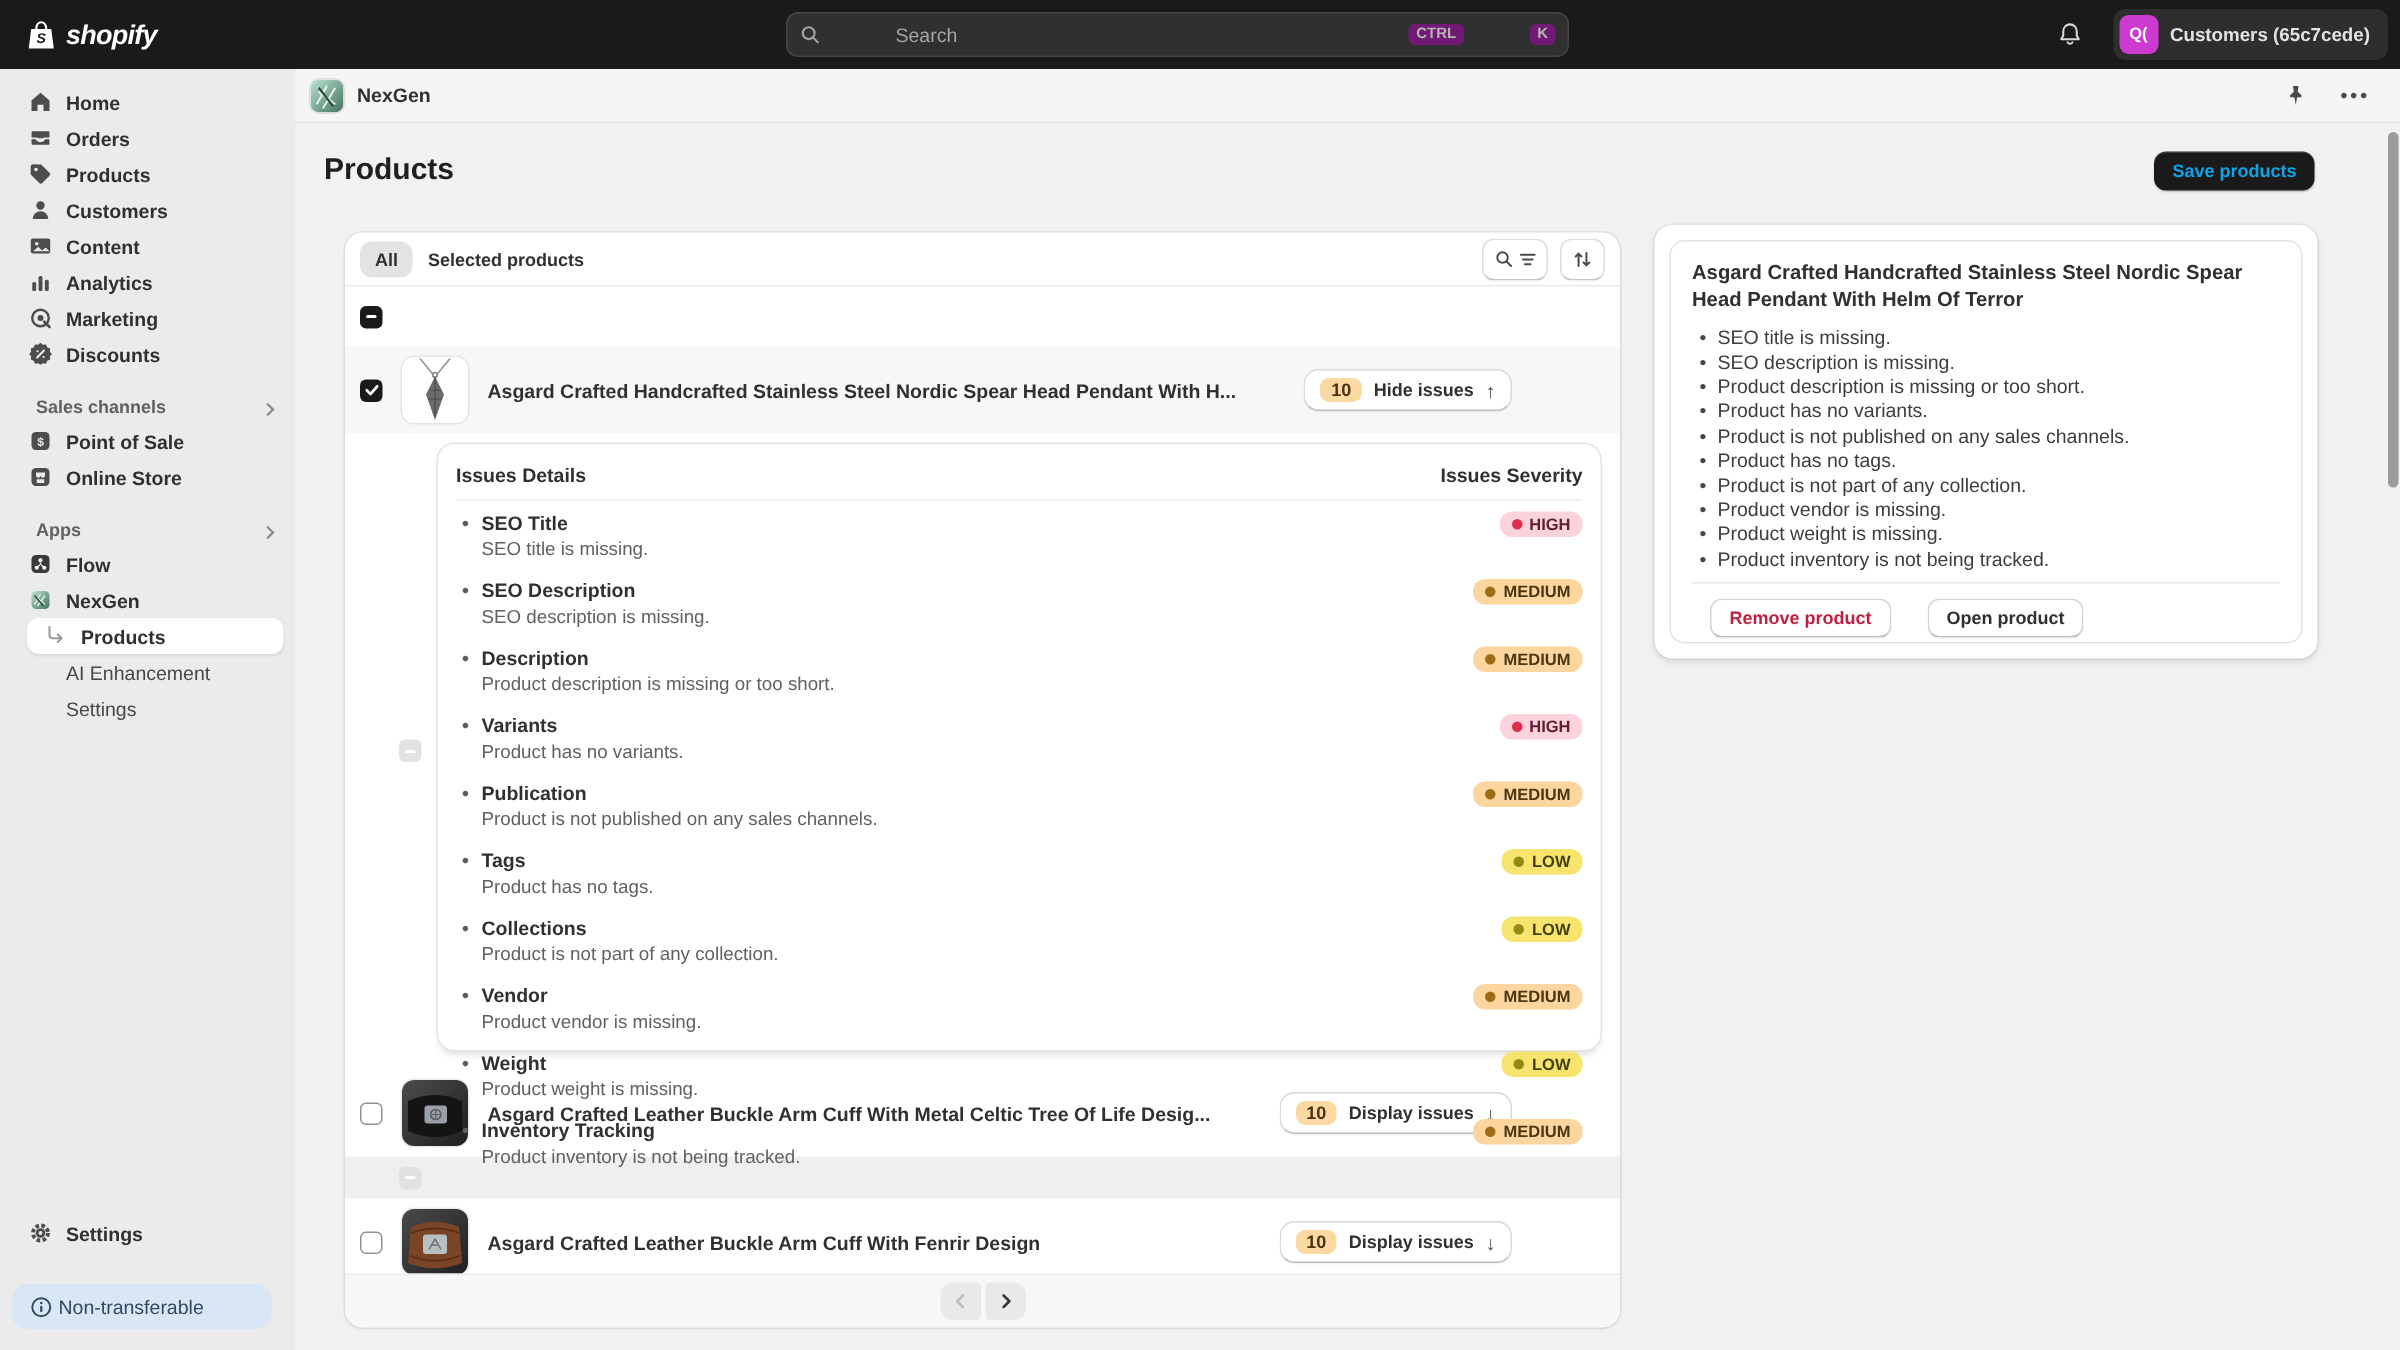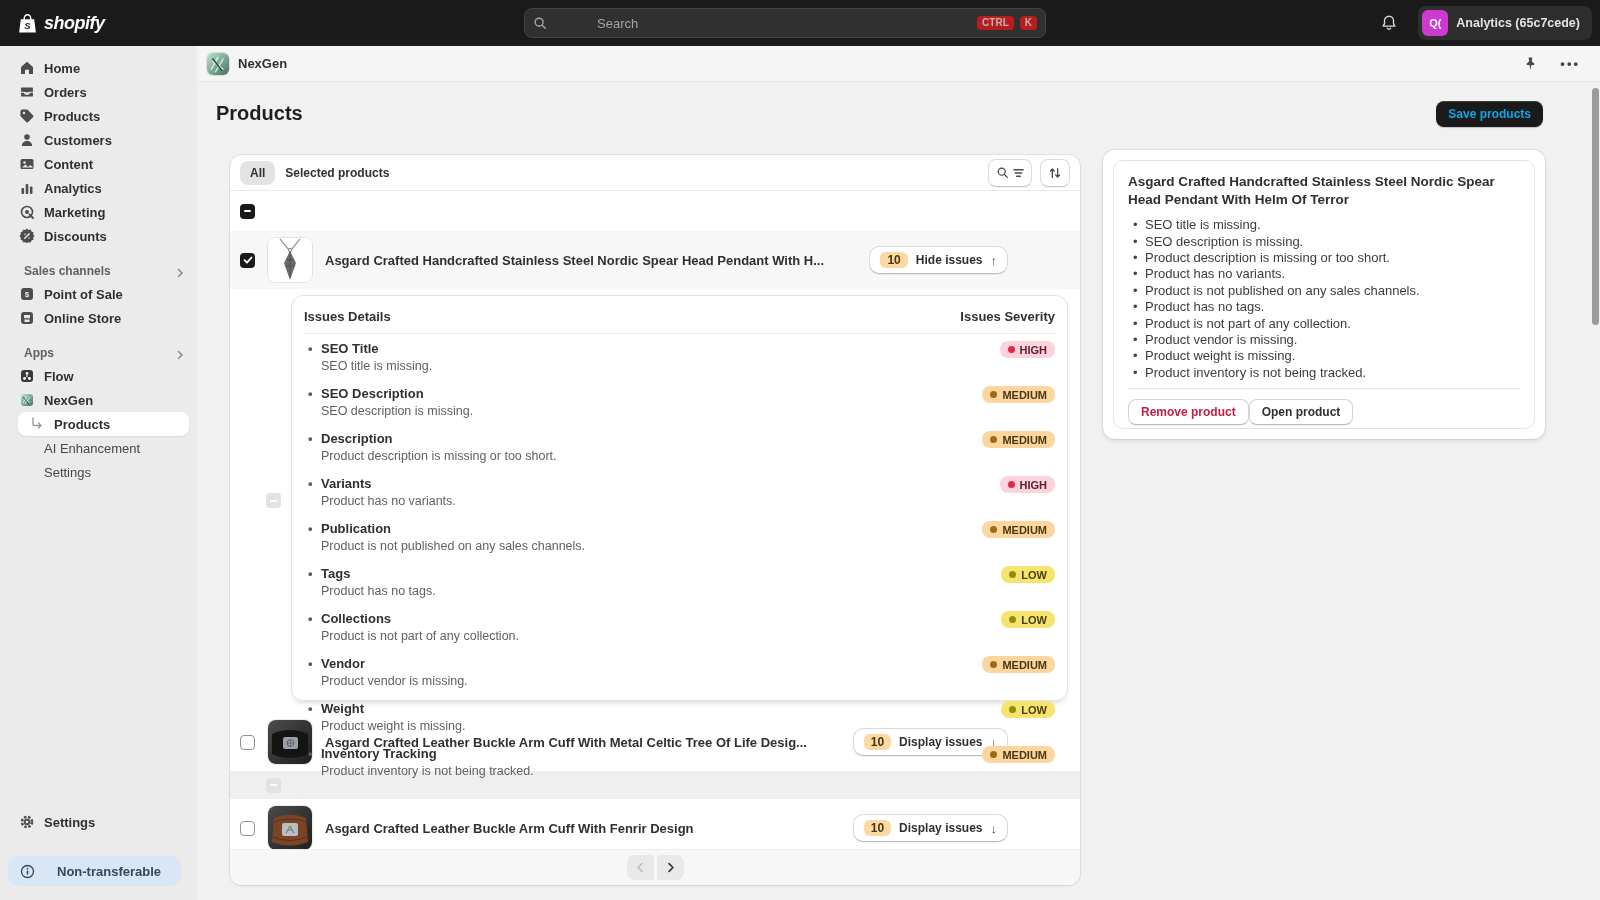--- a/index.html
+++ b/index.html
@@ -6,35 +6,35 @@
   html,body { width:1600px; height:900px; overflow:hidden; }
   body { font-family: "Liberation Sans", "DejaVu Sans", sans-serif; background:#f1f1f1; color:#303030; }
 
   
   .topbar { position:absolute; left:0; top:0; width:1600px; height:46px; background:var(--accent-dark,#1a1a1a); display:flex; align-items:center; z-index:30; }
   .logo { display:flex; align-items:center; gap:5px; margin-left:16px; }
   .logo-word { color:#fff; font-weight:700; font-style:italic; font-size:18px; letter-spacing:-0.5px; }
   .search-wrap { position:absolute; left:524px; top:8px; width:522px; height:30px; background:#303030; border:1px solid #454545; border-radius:8px; display:flex; align-items:center; padding:0 8px; gap:6px; }
   .search-wrap input { flex:1; background:transparent; border:none; outline:none; color:#d5d5d5; font-size:13px; font-family:inherit;margin-left:44px; }
   .search-wrap input::placeholder { color:#a5a5a5; }
-  .kbd { background:#b91c1c; color:#b5b5b5; font-size:10px; font-weight:700; border-radius:4px; padding:2px 5px; line-height:1; }
+  .kbd { background:#701a75; color:#b5b5b5; font-size:10px; font-weight:700; border-radius:4px; padding:2px 5px; line-height:1;margin-left:38px; }
   .topbar-right { position:absolute; right:8px; top:0; height:46px; display:flex; align-items:center; gap:20px; }
   .account-pill { display:flex; align-items:center; gap:8px; background:#2e2e2e; border-radius:8px; padding:4px 12px 4px 4px; height:34px; cursor:pointer; }
   .avatar { width:26px; height:26px; border-radius:6px; background:var(--avatar-bg,#cd3ad0); color:#fff; font-size:11px; font-weight:700; display:flex; align-items:center; justify-content:center; }
   .account-name { color:#e3e3e3; font-size:12.5px; font-weight:600; }
 
   
   .sidebar { position:absolute; left:0; top:46px; bottom:0; width:197px; background:#ebebeb; padding-top:10px; }
   .nav-item { display:flex; align-items:center; gap:8px; height:24px; margin:0 8px 0 8px; padding:0 0 0 10px; border-radius:8px; font-size:13px; font-weight:600; color:#303030; cursor:pointer; }
   .nav-item .ico { width:18px; display:flex; justify-content:center; }
   .section-head { display:flex; align-items:flex-end; justify-content:space-between; margin:16px 12px 4px 24px; font-size:12px; font-weight:600; color:#616161; cursor:pointer; }
   .sub-link { display:flex; align-items:center; height:24px; margin:0 8px; padding-left:36px; border-radius:8px; font-size:13px; font-weight:500; color:#474747; cursor:pointer; }
   .nav-item.active-app { background:#fff; box-shadow:0 1px 2px rgba(0,0,0,.08); font-weight:650; }
   .sidebar-footer { position:absolute; left:0; right:0; bottom:66px; }
-  .nt-badge { position:absolute; left:8px; right:16px; bottom:14px; height:30px; background:var(--info-bg,#d9e6f6); border-radius:10px; display:flex; align-items:center; gap:22px; padding:0 12px; font-size:13px; font-weight:700; color:var(--info-text,#32495f); cursor:pointer; }
+  .nt-badge { position:absolute; left:8px; right:16px; bottom:14px; height:30px; background:var(--info-bg,#d9e6f6); border-radius:10px; display:flex; align-items:center; gap:4px; padding:0 12px; font-size:13px; font-weight:400; color:var(--info-text,#32495f); cursor:pointer; }
 
   
   .app-header { position:absolute; left:197px; right:0; top:46px; height:36px; background:#f5f5f5; border-bottom:1px solid #e3e3e3; display:flex; align-items:center; padding:0 20px 0 10px; }
   .app-id { display:flex; align-items:center; gap:9px; font-size:13px; font-weight:600; color:#303030; }
   .app-ico { width:22px; height:22px; border-radius:6px; overflow:hidden; box-shadow:0 0 0 1px rgba(0,0,0,.1); }
   .app-header-right { margin-left:auto; display:flex; align-items:center; gap:22px; }
   .dots { color:#4a4a4a; font-size:13px; letter-spacing:2px; font-weight:700; cursor:pointer; }
 
   
   .content { position:absolute; left:197px; right:0; top:83px; bottom:0; background:#f1f1f1; }
@@ -88,21 +88,21 @@
   .page-btn.next { border-radius:3px 8px 8px 3px; }
 
   
   .detail-card { position:absolute; left:906px; top:67px; width:442px; height:289px; background:#fff; border-radius:12px; box-shadow:0 0 0 1px rgba(0,0,0,.05), 0 2px 4px rgba(0,0,0,.1); padding:10px; }
   .detail-inner { border:1px solid #e3e3e3; border-radius:10px; height:100%; padding:12px 14px 10px 14px; display:flex; flex-direction:column; }
   .detail-title { font-size:13.5px; font-weight:700; color:#303030; line-height:1.3; }
   .detail-list { list-style:none; margin-top:9px; }
   .detail-list li { font-size:13px; color:#3d3d3d; line-height:16.4px; padding-left:17px; position:relative; }
   .detail-list li::before { content:"•"; position:absolute; left:5px; color:#444; }
   .detail-divider { border-top:1px solid #e5e5e5; margin-top:7px; }
-  .detail-actions { display:flex; gap:0; margin-top:10px; }
+  .detail-actions { display:flex; gap:24px; margin-top:10px;margin-left:12px; }
   .sec-btn { background:#fff; border:1px solid #d4d4d4; border-bottom-color:#b9b9b9; border-radius:8px; padding:5px 12px; font-size:12px; font-weight:650; color:#303030; font-family:inherit; cursor:pointer; box-shadow:0 1px 0 rgba(0,0,0,.05); }
   .sec-btn.danger { color:var(--remove-text,#c01f3f); }
 
   
   .v-scrollbar { position:absolute; right:1px; top:88px; width:7px; height:237px; background:#9b9b9b; border-radius:4px; cursor:grab; }
 </style>
 </head>
 <body>
 
 <div class="topbar">
@@ -124,21 +124,21 @@
   </div>
   <div class="topbar-right">
     <span style="cursor:pointer; display:flex;">
       <svg width="18" height="18" viewBox="0 0 20 20">
           <path d="M10 2.5 a5 5 0 0 0 -5 5 v3.2 L3.5 13.5 h13 L15 10.7 V7.5 a5 5 0 0 0 -5 -5 z" fill="none" stroke="#d9d9d9" stroke-width="1.5" stroke-linejoin="round"></path>
           <path d="M8.2 15.8 a2 2 0 0 0 3.6 0" fill="none" stroke="#d9d9d9" stroke-width="1.5" stroke-linecap="round"></path>
         </svg>
     </span>
     <div class="account-pill">
       <span class="avatar">Q(</span>
-      <span class="account-name">Analytics (65c7cede)</span>
+      <span class="account-name">Customers (65c7cede)</span>
     </div>
   </div>
 </div>
 
 <nav class="sidebar">
   <div class="nav-item">
     <span class="ico">
         <svg width="16" height="16" viewBox="0 0 16 16">
           <path d="M8 1.8 14 7 v7 h-4 v-4.2 H6 V14 H2 V7 Z" fill="#4d4d4d"></path>
         </svg>

